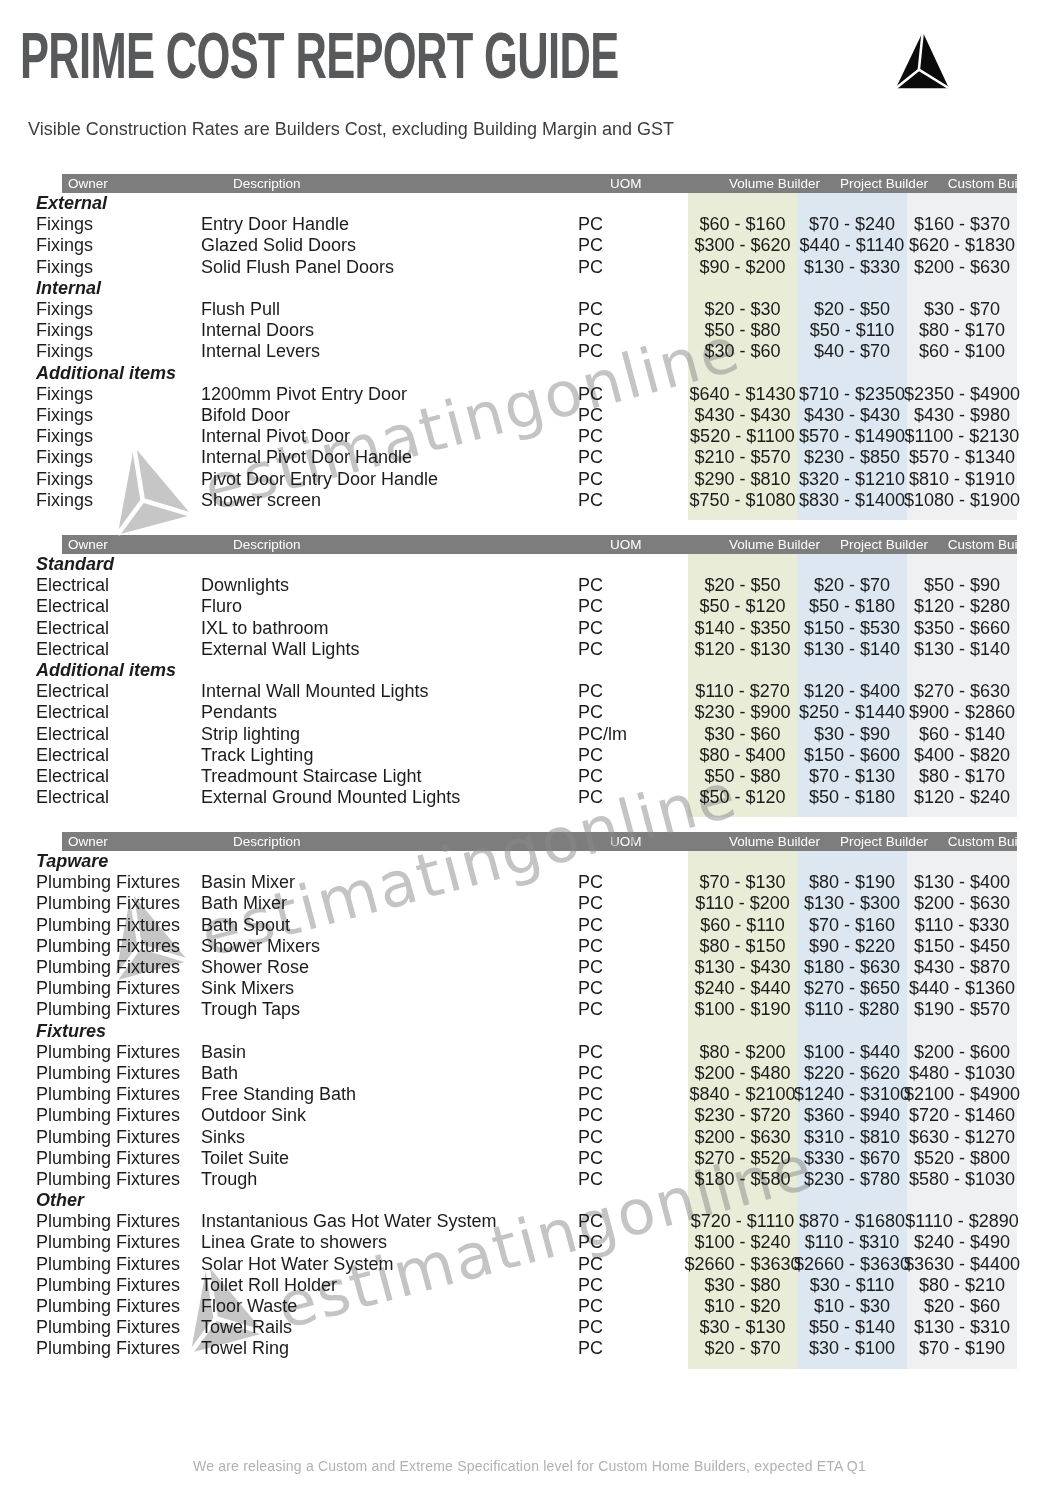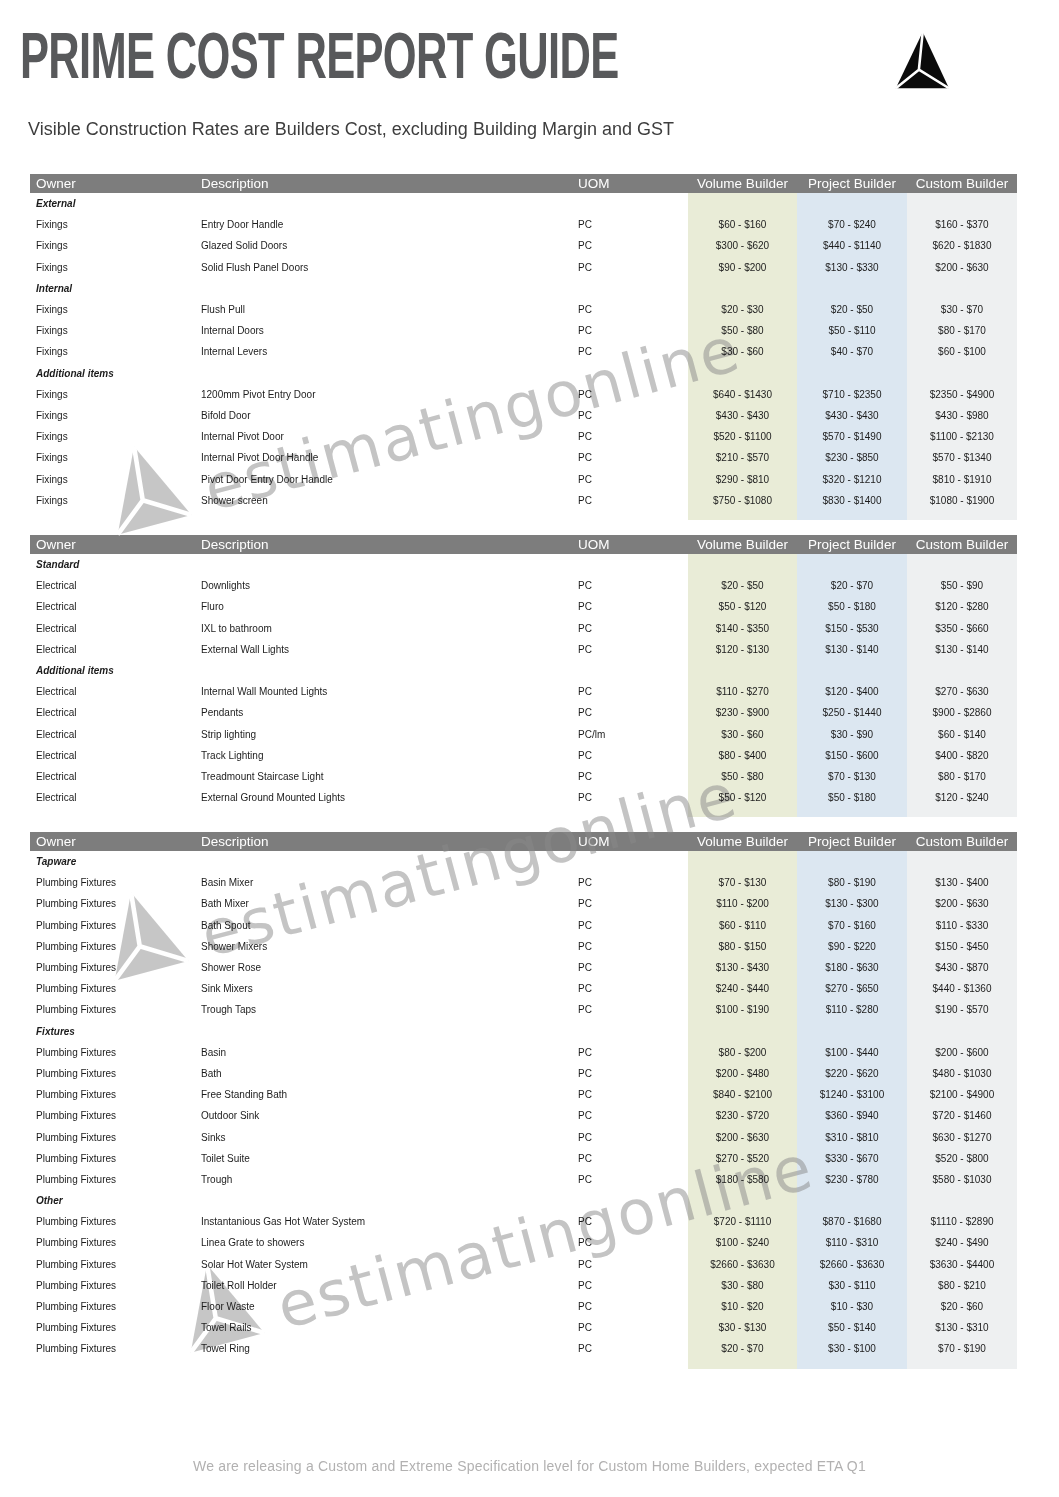--- a/index.html
+++ b/index.html
@@ -17,27 +17,27 @@
   .subtitle{position:absolute;left:28px;top:119px;font-size:18px;color:#3d3d3d;}
   .logo{position:absolute;left:892px;top:27px;width:64px;height:70px;}
   
   .pc-table{position:absolute;left:30px;width:987px;}
   #table1{top:174px}
   #table2{top:535px}
   #table3{top:832px}
   .pc-header{
     display:grid;grid-template-columns:165px 377px 116px 109px 110px 110px;
     height:19px;background:var(--header-bar,#7d7d7d);color:#fff;
-    font-size:13.5px;align-items:center;
+    font-size:13.5px;align-items:center;margin-left:32px;
   }
   .hcell{padding-left:6px;white-space:nowrap;}
   .hc-center{text-align:center;padding-left:0;}
   .pc-row{
     display:grid;grid-template-columns:165px 377px 116px 109px 110px 110px;
-    height:21.2px;align-items:center;font-size:10px;color:#1c1c1c;
+    height:21.2px;align-items:center;font-size:18px;color:#1c1c1c;
   }
   .cell{padding-left:6px;white-space:nowrap;}
   .c-price{text-align:center;padding-left:0;}
   .col-volume{background:var(--volume-col,#e9ecd7);height:100%;display:flex;align-items:center;justify-content:center;}
   .col-project{background:var(--project-col,#dce7f1);height:100%;display:flex;align-items:center;justify-content:center;}
   .col-custom{background:var(--custom-col,#eef0f1);height:100%;display:flex;align-items:center;justify-content:center;}
   .section-label{font-weight:bold;font-style:italic;}
   .pc-row.spacer-row{height:9px;}
   
   .pc-row .cell > span{position:relative;z-index:2;}

